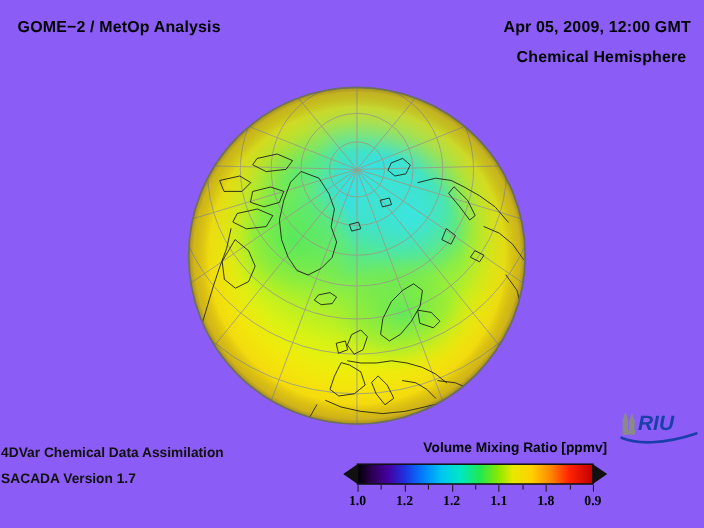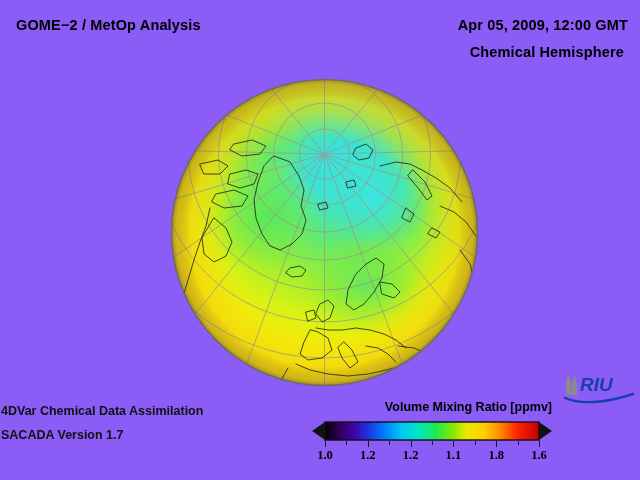--- a/index.html
+++ b/index.html
@@ -364,21 +364,21 @@
         <div class="cb-tick" style="left: 184.2px;"></div>
         <div class="cb-tick" style="left: 205.6px; height: 4px;"></div>
         <div class="cb-tick" style="left: 227px;"></div>
       </div>
     <div id="cb-labels">
         <div class="cb-label" style="left: 13px;">1.0</div>
         <div class="cb-label" style="left: 55.8px;">1.2</div>
         <div class="cb-label" style="left: 98.6px;">1.2</div>
         <div class="cb-label" style="left: 141.4px;">1.1</div>
         <div class="cb-label" style="left: 184.2px;">1.8</div>
-        <div class="cb-label" style="left: 227px;">1.6</div>
+        <div class="cb-label" style="left: 227px;">0.9</div>
       </div>
   </div>
 
   <div id="riu-logo">
     <svg width="72" height="34" viewBox="0 0 72 34" xmlns="http://www.w3.org/2000/svg">
 
       <g fill="#8a8a8a">
         <path d="M3 24 L3 11 L5.5 3 L8 11 L8 24 Z"></path>
         <path d="M9 24 L9 12 L11.5 4.5 L14 12 L14 24 Z"></path>
         <rect x="3" y="20" width="11" height="4"></rect>

